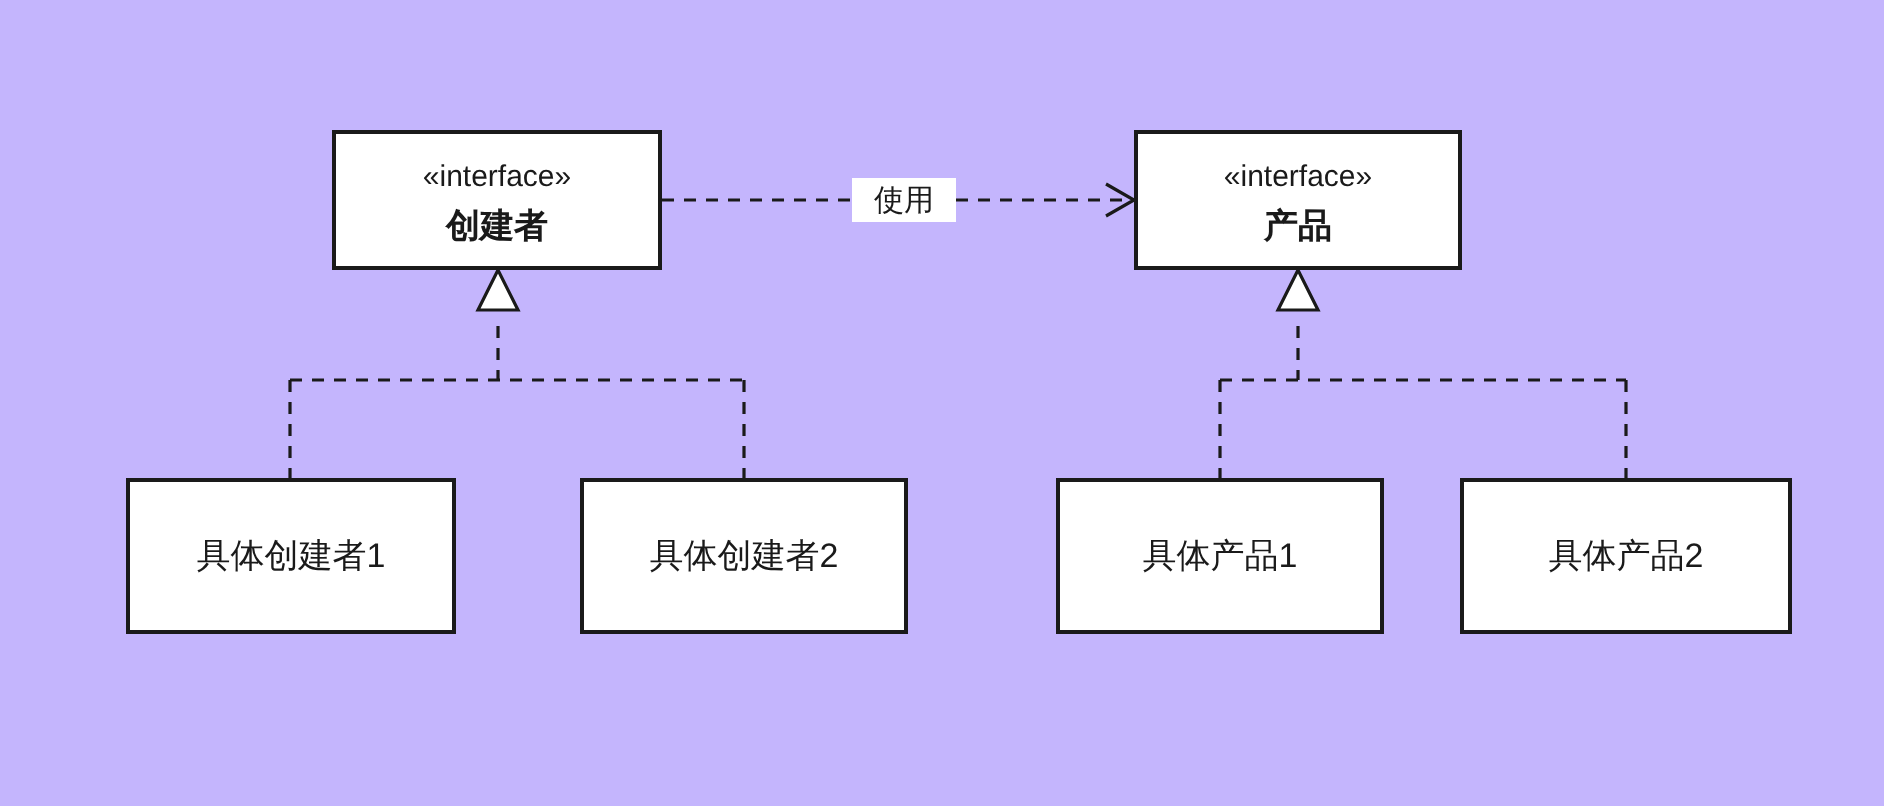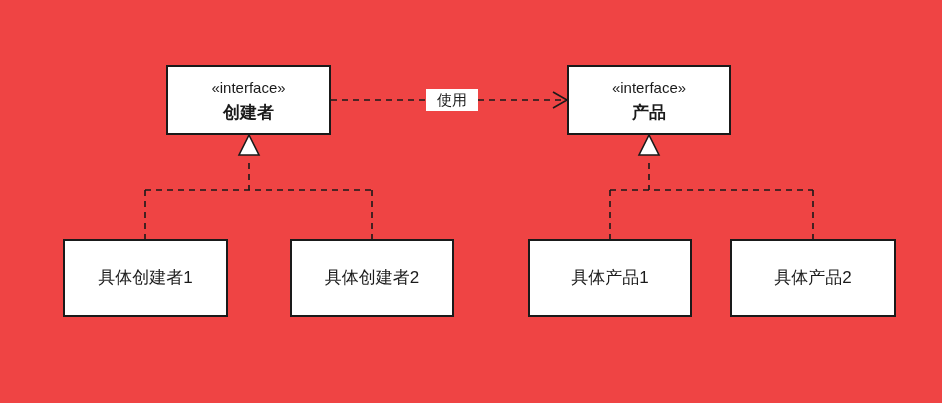--- a/index.html
+++ b/index.html
@@ -7,21 +7,21 @@
     padding: 0;
     background: #ffffff;
   }
   body {
     font-family: "Liberation Sans", "DejaVu Sans", sans-serif;
   }
   #diagram-canvas {
     position: relative;
     width: 942px;
     height: 403px;
-    background: #ef4444;
+    background: #c4b5fd;
     overflow: hidden;
   }
   #uml-svg {
     position: absolute;
     left: 0;
     top: 0;
     width: 942px;
     height: 403px;
   }
   .uml-box-rect {

